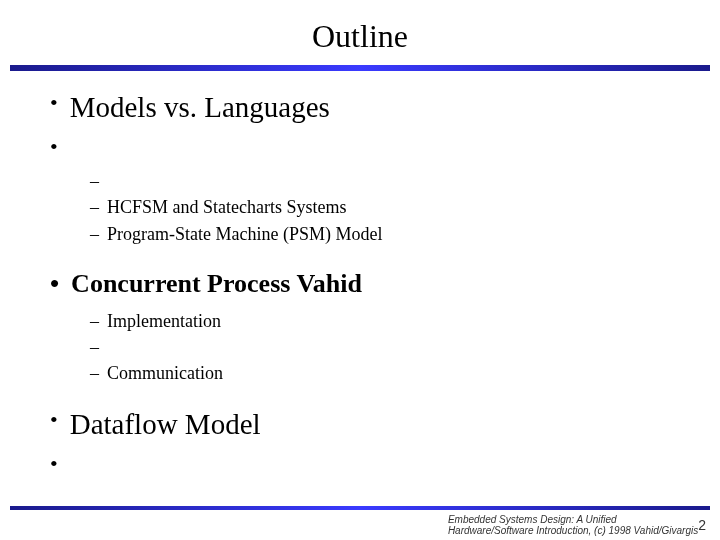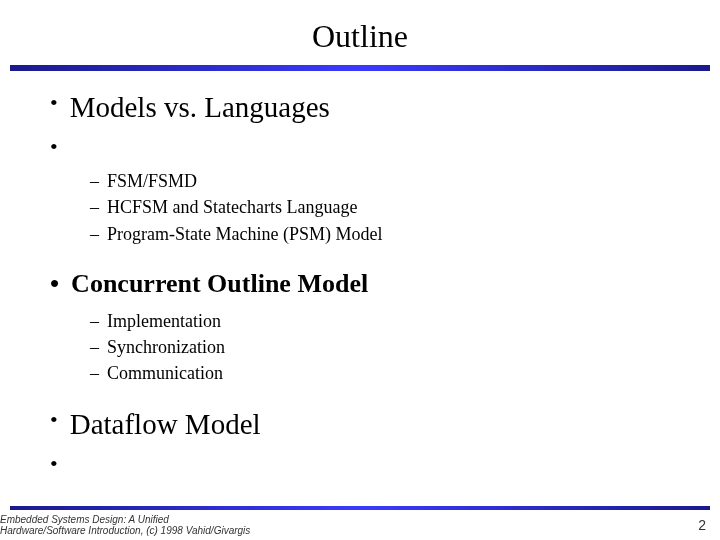--- a/index.html
+++ b/index.html
@@ -98,21 +98,21 @@
     }
 
     .bottom-bar {
       height: 4px;
       background: linear-gradient(to right, #1a1a8c, #3a3aff, #1a1a8c);
       margin: 0 10px;
     }
 
     .footer {
       display: flex;
-      justify-content: space-between;
+      justify-content: flex-end;
       align-items: center;
       padding: 4px 14px 4px 0;
       font-size: 10px;
       color: #333333;
       font-family: Arial, sans-serif;
       font-style: italic;
     }
 
     .footer-left {
       font-style: italic;
@@ -137,46 +137,44 @@
       <span class="bullet-dot">•</span>
       <span class="bullet-large">Models vs. Languages</span>
     </div>
 
     <div class="bullet-main">
       <span class="bullet-dot">•</span>
     </div>
     <div class="sub-items">
       <div class="sub-item">
         <span class="sub-dash">–</span>
-        <span>FSM/FSMD</span>
-      </div>
-      <div class="sub-item">
-        <span class="sub-dash">–</span>
-        <span>HCFSM and Statecharts Language</span>
+      </div>
+      <div class="sub-item">
+        <span class="sub-dash">–</span>
+        <span>HCFSM and Statecharts Systems</span>
       </div>
       <div class="sub-item">
         <span class="sub-dash">–</span>
         <span>Program-State Machine (PSM) Model</span>
       </div>
     </div>
 
     <div class="section-gap"></div>
 
     <div class="bullet-main">
       <span class="bullet-dot" style="font-size:26px; font-weight:bold;">•</span>
-      <span class="bullet-large-bold">Concurrent Outline Model</span>
+      <span class="bullet-large-bold">Concurrent Process Vahid</span>
     </div>
     <div class="sub-items">
       <div class="sub-item">
         <span class="sub-dash">–</span>
         <span>Implementation</span>
       </div>
       <div class="sub-item">
         <span class="sub-dash">–</span>
-        <span>Synchronization</span>
       </div>
       <div class="sub-item">
         <span class="sub-dash">–</span>
         <span>Communication</span>
       </div>
     </div>
 
     <div class="section-gap"></div>
 
     <div class="bullet-main">

